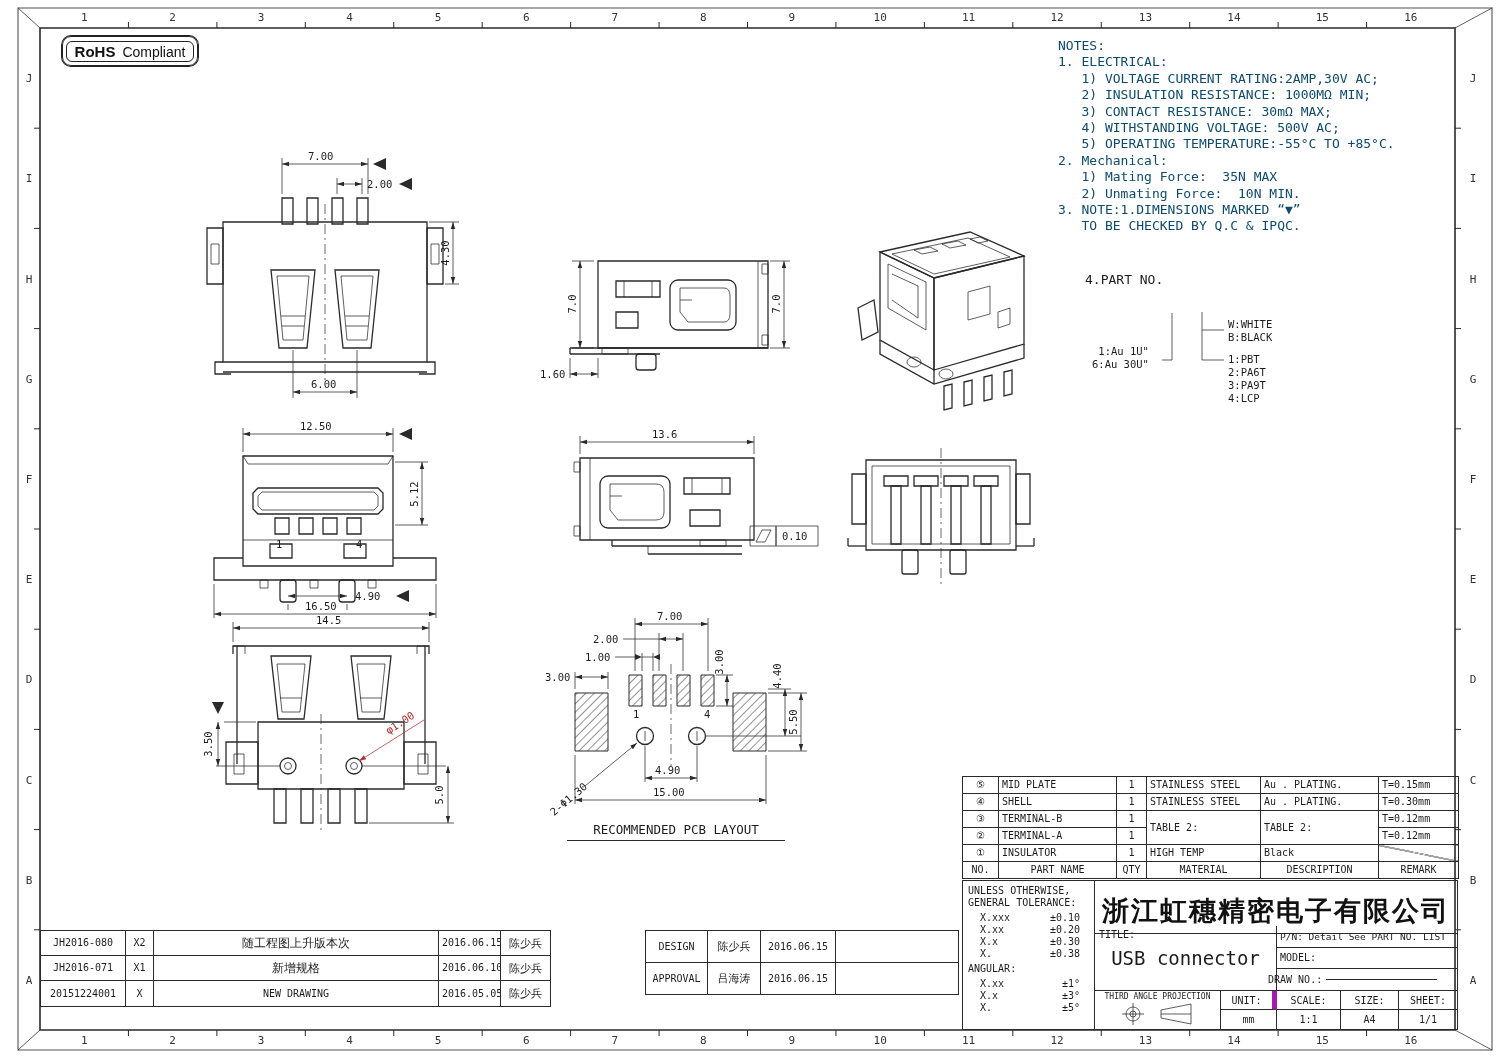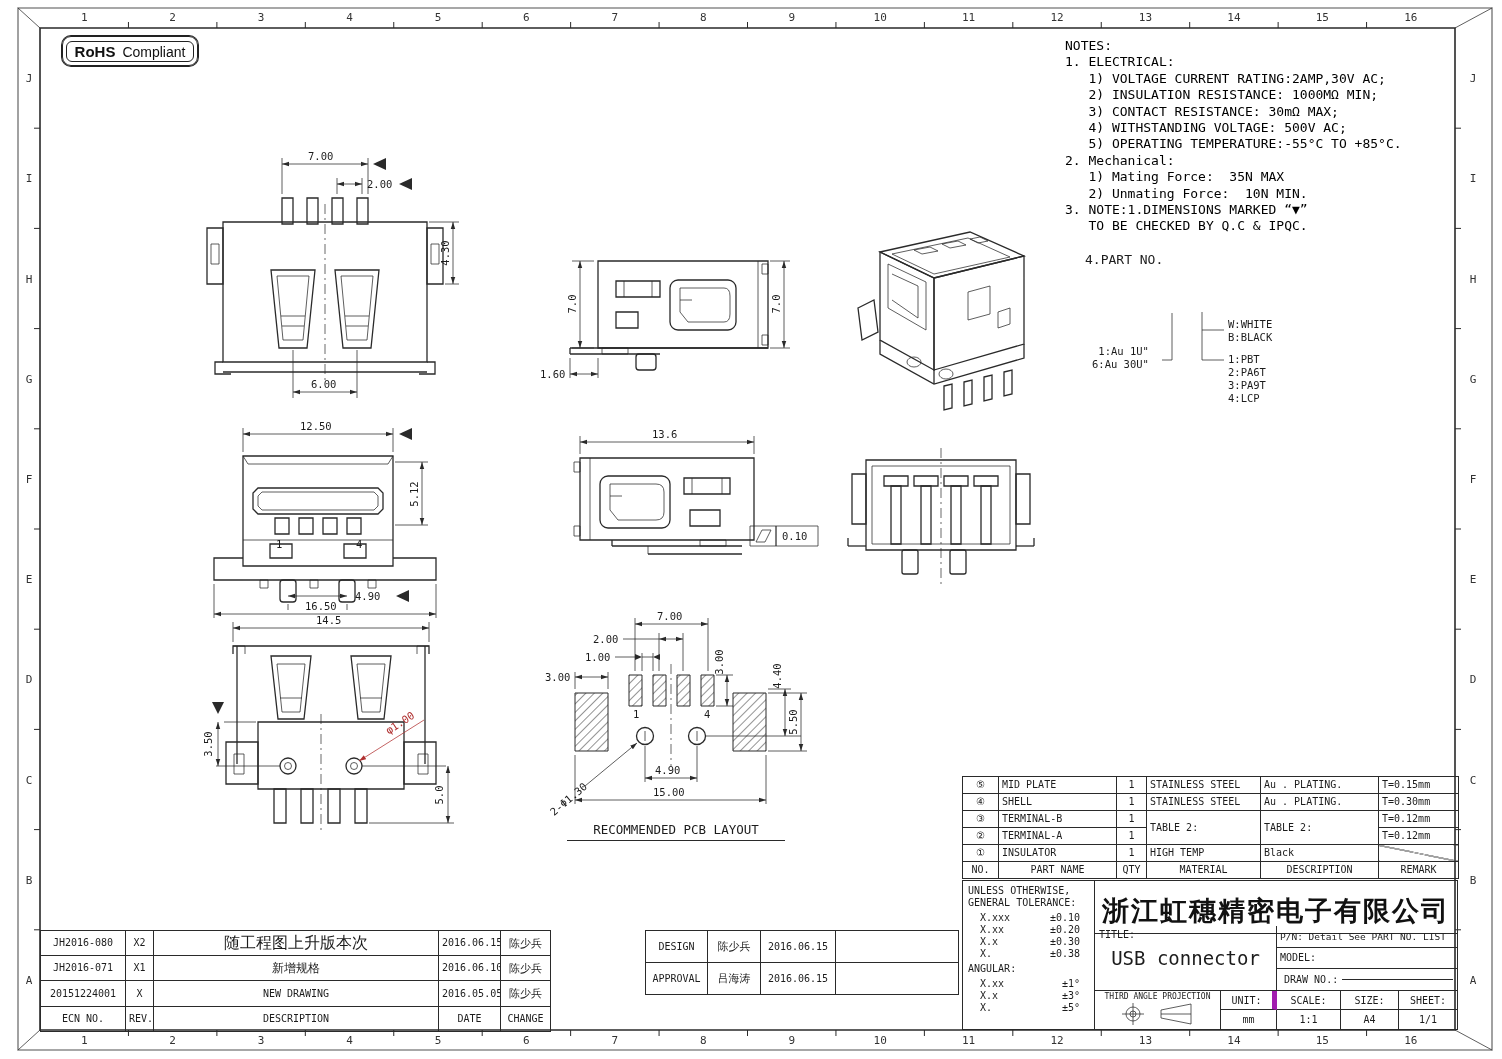--- a/index.html
+++ b/index.html
@@ -10,21 +10,21 @@
   svg{display:block;}
   svg line,svg rect,svg path,svg polygon,svg circle,svg polyline{vector-effect:non-scaling-stroke;}
   .obj{stroke:#2a2a2a;stroke-width:1.3;fill:none;stroke-linejoin:miter;}
   .thin{stroke:#2a2a2a;stroke-width:.75;fill:none;}
   .cl{stroke:#2a2a2a;stroke-width:.7;fill:none;stroke-dasharray:10 4 2 4;}
   .hat{fill:url(#hatch);stroke:#2a2a2a;stroke-width:1;}
   text.dim{font-family:"DejaVu Sans Mono",monospace;font-size:10.5px;fill:#1c1c1c;}
   text.red{fill:#b03030;}
   .tri{fill:#2a2a2a;}
   .gridlab{position:absolute;transform:translate(-50%,-50%);font:11px "DejaVu Sans Mono",monospace;color:#333;}
-  .noteline{white-space:pre;font:13px/16.4px "DejaVu Sans Mono",monospace;color:#000000;margin-left:7px;}
+  .noteline{white-space:pre;font:13px/16.4px "DejaVu Sans Mono",monospace;color:#0c4a6e;}
   
   table.cadtbl{border-collapse:collapse;table-layout:fixed;}
   table.cadtbl td{border:1px solid #2a2a2a;padding:0 3px;overflow:hidden;white-space:nowrap;
        font:10px/1 "DejaVu Sans Mono",monospace;color:#1c1c1c;height:16px;}
   .circ{font-family:"DejaVu Sans",sans-serif;font-size:11px;}
   .ital{font-style:italic;}
   .ctr{text-align:center;}
   .slashcell{background:linear-gradient(to top right,transparent 48.5%,#444 48.5%,#444 51.5%,transparent 51.5%);}
   
   .tb-line{font:10px/12px "DejaVu Sans Mono",monospace;color:#1c1c1c;white-space:pre;}
@@ -128,21 +128,21 @@
       <div class="noteline">   3) CONTACT RESISTANCE: 30mΩ MAX;</div>
       <div class="noteline">   4) WITHSTANDING VOLTAGE: 500V AC;</div>
       <div class="noteline">   5) OPERATING TEMPERATURE:-55°C TO +85°C.</div>
       <div class="noteline">2. Mechanical:</div>
       <div class="noteline">   1) Mating Force:  35N MAX</div>
       <div class="noteline">   2) Unmating Force:  10N MIN.</div>
       <div class="noteline">3. NOTE:1.DIMENSIONS MARKED “▼”</div>
       <div class="noteline">   TO BE CHECKED BY Q.C &amp; IPQC.</div>
     </div>
 
-  <div class="abs cad" style="left:1085px;top:252px;font-size:13px">4.PART NO.</div>
+  <div class="abs cad" style="left:1085px;top:272px;font-size:13px">4.PART NO.</div>
   <svg class="abs" style="left:1160px;top:288px" width="80" height="125">
     <line x1="12" y1="25" x2="12" y2="72" class="thin"></line>
     <line x1="2" y1="72" x2="12" y2="72" class="thin"></line>
     <line x1="42" y1="24" x2="42" y2="72" class="thin"></line>
     <line x1="42" y1="42" x2="64" y2="42" class="thin"></line>
     <line x1="42" y1="72" x2="64" y2="72" class="thin"></line>
   </svg>
   <div class="abs" style="left:1092px;top:345px;width:70;text-align:right" id="pn-plating">
       <div style="font: 10.5px / 13px &quot;DejaVu Sans Mono&quot;, monospace; color: rgb(28, 28, 28); white-space: pre;">1:Au 1U"</div>
       <div style="font: 10.5px / 13px &quot;DejaVu Sans Mono&quot;, monospace; color: rgb(28, 28, 28); white-space: pre;">6:Au 30U"</div>
@@ -582,21 +582,21 @@
     <div class="abs" style="left:132px;top:45px;width:182px;height:64px;border-right:1px solid #2a2a2a;box-sizing:border-box">
       <div class="tb-line" style="padding:3px 0 0 4px">TITLE:</div>
       <div class="cad" style="text-align:center;font-size:19px;margin-top:6px">USB connector</div>
     </div>
     <div class="abs" style="left:314px;top:45px;width:180px;height:22px;border-bottom:1px solid #2a2a2a;box-sizing:border-box;display:flex;align-items:center;padding-left:3px">
       <span style="font:9.5px 'DejaVu Sans Mono',monospace">P/N: Detail See PART NO. LIST</span>
     </div>
     <div class="abs" style="left:314px;top:67px;width:180px;height:21px;border-bottom:1px solid #2a2a2a;box-sizing:border-box;display:flex;align-items:center;padding-left:3px">
       <span class="tb-line">MODEL:</span>
     </div>
-    <div class="abs" style="left:318px;top:88px;width:180px;height:21px;box-sizing:border-box;display:flex;align-items:center;padding-left:3px;gap:4px">
+    <div class="abs" style="left:302px;top:88px;width:180px;height:21px;box-sizing:border-box;display:flex;align-items:center;padding-left:3px;gap:4px">
       <span class="tb-line">DRAW NO.:</span>
       <span style="flex:1;border-top:1px solid #2a2a2a;margin-right:8px"></span>
     </div>
     <div class="abs" style="left:132px;top:109px;width:126px;height:39px;border-top:1px solid #2a2a2a;border-right:1px solid #2a2a2a;box-sizing:border-box">
       <div style="font:8px 'DejaVu Sans Mono',monospace;text-align:center;padding-top:1px">THIRD ANGLE PROJECTION</div>
       <svg width="124" height="26">
         <circle cx="38" cy="13" r="7" class="thin"></circle>
         <circle cx="38" cy="13" r="3" class="thin"></circle>
         <line x1="27" y1="13" x2="49" y2="13" class="thin"></line>
         <line x1="38" y1="2" x2="38" y2="24" class="thin"></line>
@@ -621,44 +621,37 @@
         <col style="width:85px">
         <col style="width:28px">
         <col style="width:285px">
         <col style="width:62px">
         <col style="width:50px">
       </colgroup>
     <tbody>
         <tr style="height:25px">
       <td class="ctr">JH2016-080</td>
       <td class="ctr">X2</td>
-      <td class="ctr cjk" style="font-size:16px">随工程图上升版本次</td>
+      <td class="ctr cjk" style="font-size:12px">随工程图上升版本次</td>
       <td class="ctr">2016.06.15</td>
       <td class="ctr cjk" style="font-size:11px">陈少兵</td>
     </tr>
     <tr style="height:25px">
       <td class="ctr">JH2016-071</td>
       <td class="ctr">X1</td>
       <td class="ctr cjk" style="font-size:12px">新增规格</td>
       <td class="ctr">2016.06.10</td>
       <td class="ctr cjk" style="font-size:11px">陈少兵</td>
     </tr>
     <tr style="height:26px">
       <td class="ctr">20151224001</td>
       <td class="ctr">X</td>
       <td class="ctr">NEW DRAWING</td>
       <td class="ctr">2016.05.05</td>
       <td class="ctr cjk" style="font-size:11px">陈少兵</td>
-    </tr>
-    <tr style="height:25px">
-      <td class="ctr">ECN NO.</td>
-      <td class="ctr">REV.</td>
-      <td class="ctr">DESCRIPTION</td>
-      <td class="ctr">DATE</td>
-      <td class="ctr">CHANGE</td>
     </tr>
   </tbody>
     </table>
 
   <table class="cadtbl abs" style="left:645px;top:930px;width:313px">
     <colgroup>
         <col style="width:62px">
         <col style="width:53px">
         <col style="width:75px">
         <col style="width:123px">

